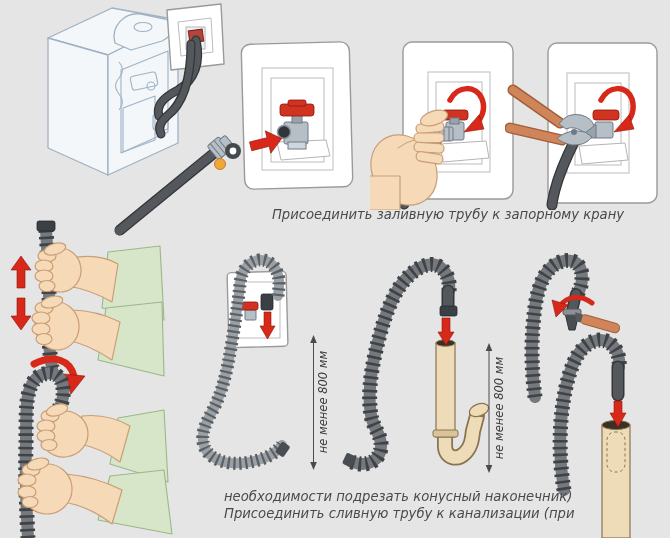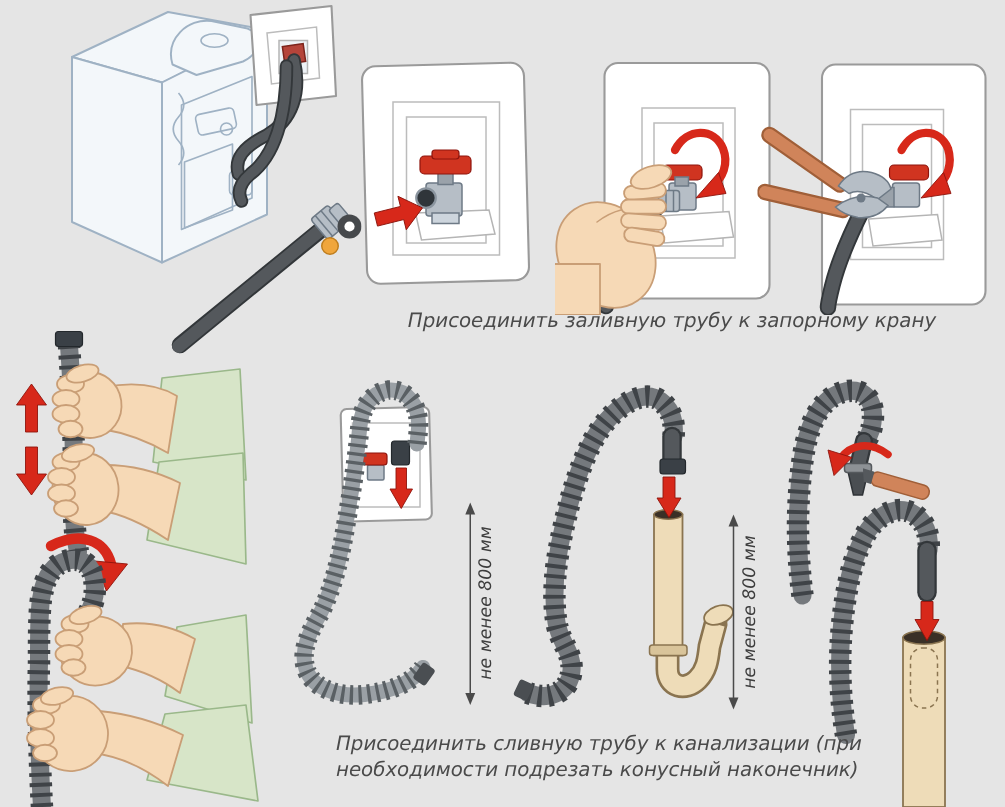--- a/index.html
+++ b/index.html
@@ -327,17 +327,17 @@
       <rect x="89" y="187" width="18" height="40" rx="8" fill="none" stroke="#8a7450" stroke-width="1" stroke-dasharray="3 2.6"></rect>
       <path class="cor-base" stroke-width="12" d="M46,245 C41,215 41,185 45,158 C48,138 53,120 61,108 C69,97 81,92 90,97 C99,102 102,112 101,122"></path>
       <path class="cor-rib" stroke-width="15" d="M46,245 C41,215 41,185 45,158 C48,138 53,120 61,108 C69,97 81,92 90,97 C99,102 102,112 101,122"></path>
       <path class="smooth-out" stroke-width="13" d="M100,122 L100,150"></path>
       <path class="smooth-in" stroke-width="10" d="M100,122 L100,150"></path>
       <polygon class="f-red" points="96,156 104,156 104,168 108,168 100,182 92,168 96,168"></polygon>
     </g>
   </svg>
 
   <div class="abs caption" style="left:224px;top:488px;width:372px;">
+    <div>необходимости подрезать конусный наконечник)</div>
     <div>Присоединить сливную трубу к канализации (при</div>
-    <div>необходимости подрезать конусный наконечник)</div>
   </div>
 
 </div>
 
 </body></html>

